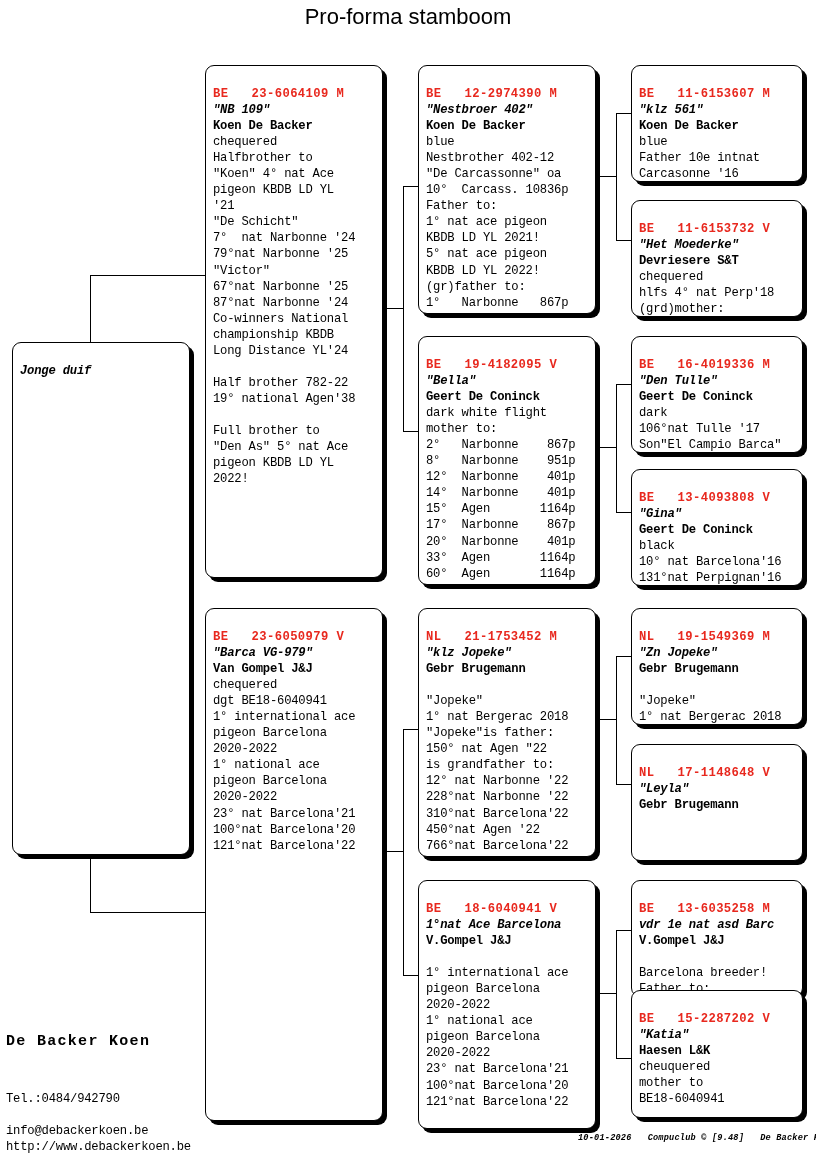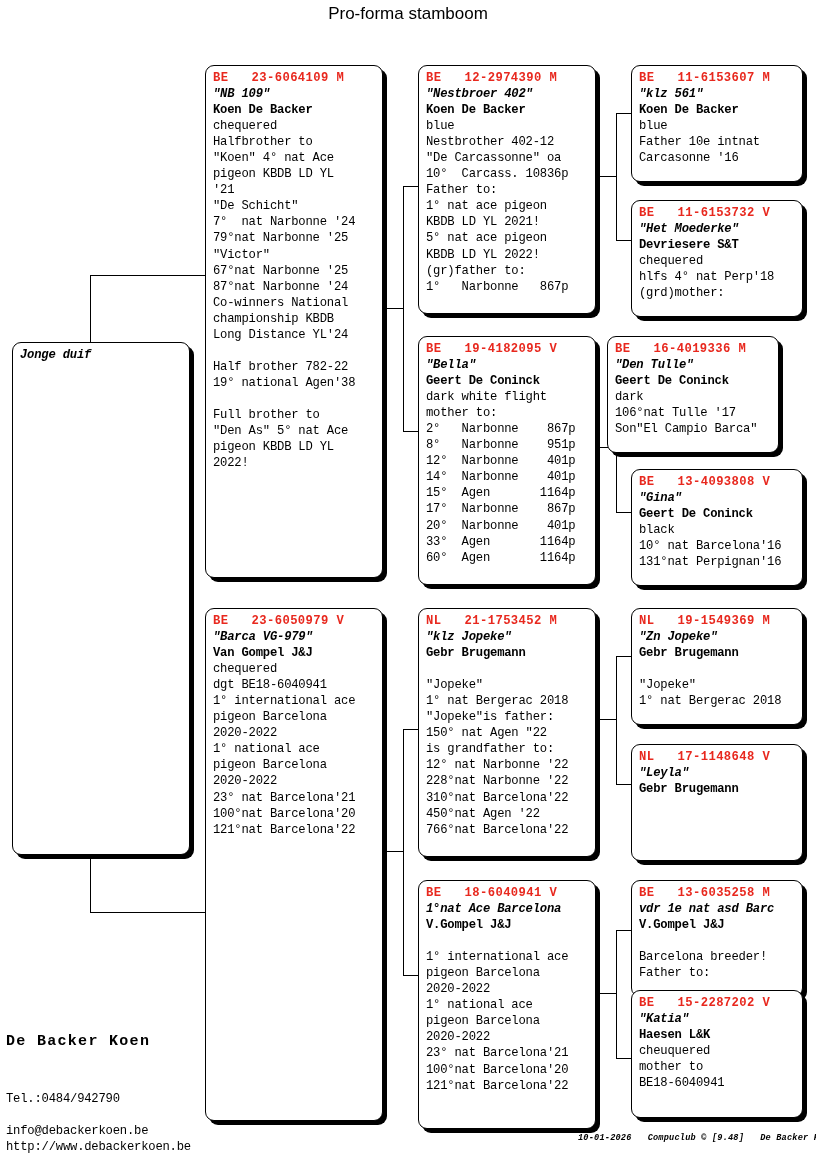--- a/index.html
+++ b/index.html
@@ -3,27 +3,27 @@
 <meta charset="utf-8">
 <style>
   html,body{margin:0;padding:0;background:#fff;}
   body{width:816px;height:1172px;position:relative;overflow:hidden;
        font-family:"Liberation Mono","DejaVu Sans Mono",monospace;}
 
   #page{position:absolute;left:0;top:0;width:816px;height:1172px;}
 
   .title{position:absolute;left:0;top:4px;width:816px;text-align:center;
          font-family:"Liberation Sans","DejaVu Sans",sans-serif;
-         font-size:17px;color:#000;letter-spacing:0px;}
+         font-size:22px;color:#000;letter-spacing:0px;}
 
   
   .card{position:absolute;background:#fff;border:1px solid #000;
         border-radius:9px;box-sizing:border-box;
         box-shadow:4px 4px 0 0 #000;
-        padding:4px 6px 4px 7px;overflow:hidden;}
+        padding:20px 6px 4px 7px;overflow:hidden;}
   .card .ln{font-size:12.2px;line-height:16.05px;white-space:pre;
             color:#000;letter-spacing:-0.2px;}
   .card .ln.ring{color:#e8281e;font-weight:bold;letter-spacing:0.4px;}
   .card .ln.nick{font-style:italic;font-weight:bold;}
   .card .ln.owner{font-weight:bold;}
   .card .ln.blank{color:transparent;}
 
   
   .hl{position:absolute;background:#000;height:1px;}
   .vl{position:absolute;background:#000;width:1px;}
@@ -221,21 +221,21 @@
     <div class="ln ring">BE   11-6153732 V</div>
     <div class="ln nick">"Het Moederke"</div>
     <div class="ln owner">Devriesere S&amp;T</div>
     <div>
         <div class="ln">chequered</div>
         <div class="ln">hlfs 4° nat Perp'18</div>
         <div class="ln">(grd)mother:</div>
       </div>
   </div>
 
-  <div class="card" style="left:607px;top:336px;width:172px;height:117px;">
+  <div class="card" style="left:631px;top:336px;width:172px;height:117px;">
     <div class="ln ring">BE   16-4019336 M</div>
     <div class="ln nick">"Den Tulle"</div>
     <div class="ln owner">Geert De Coninck</div>
     <div>
         <div class="ln">dark</div>
         <div class="ln">106°nat Tulle '17</div>
         <div class="ln">Son"El Campio Barca"</div>
       </div>
   </div>
 

